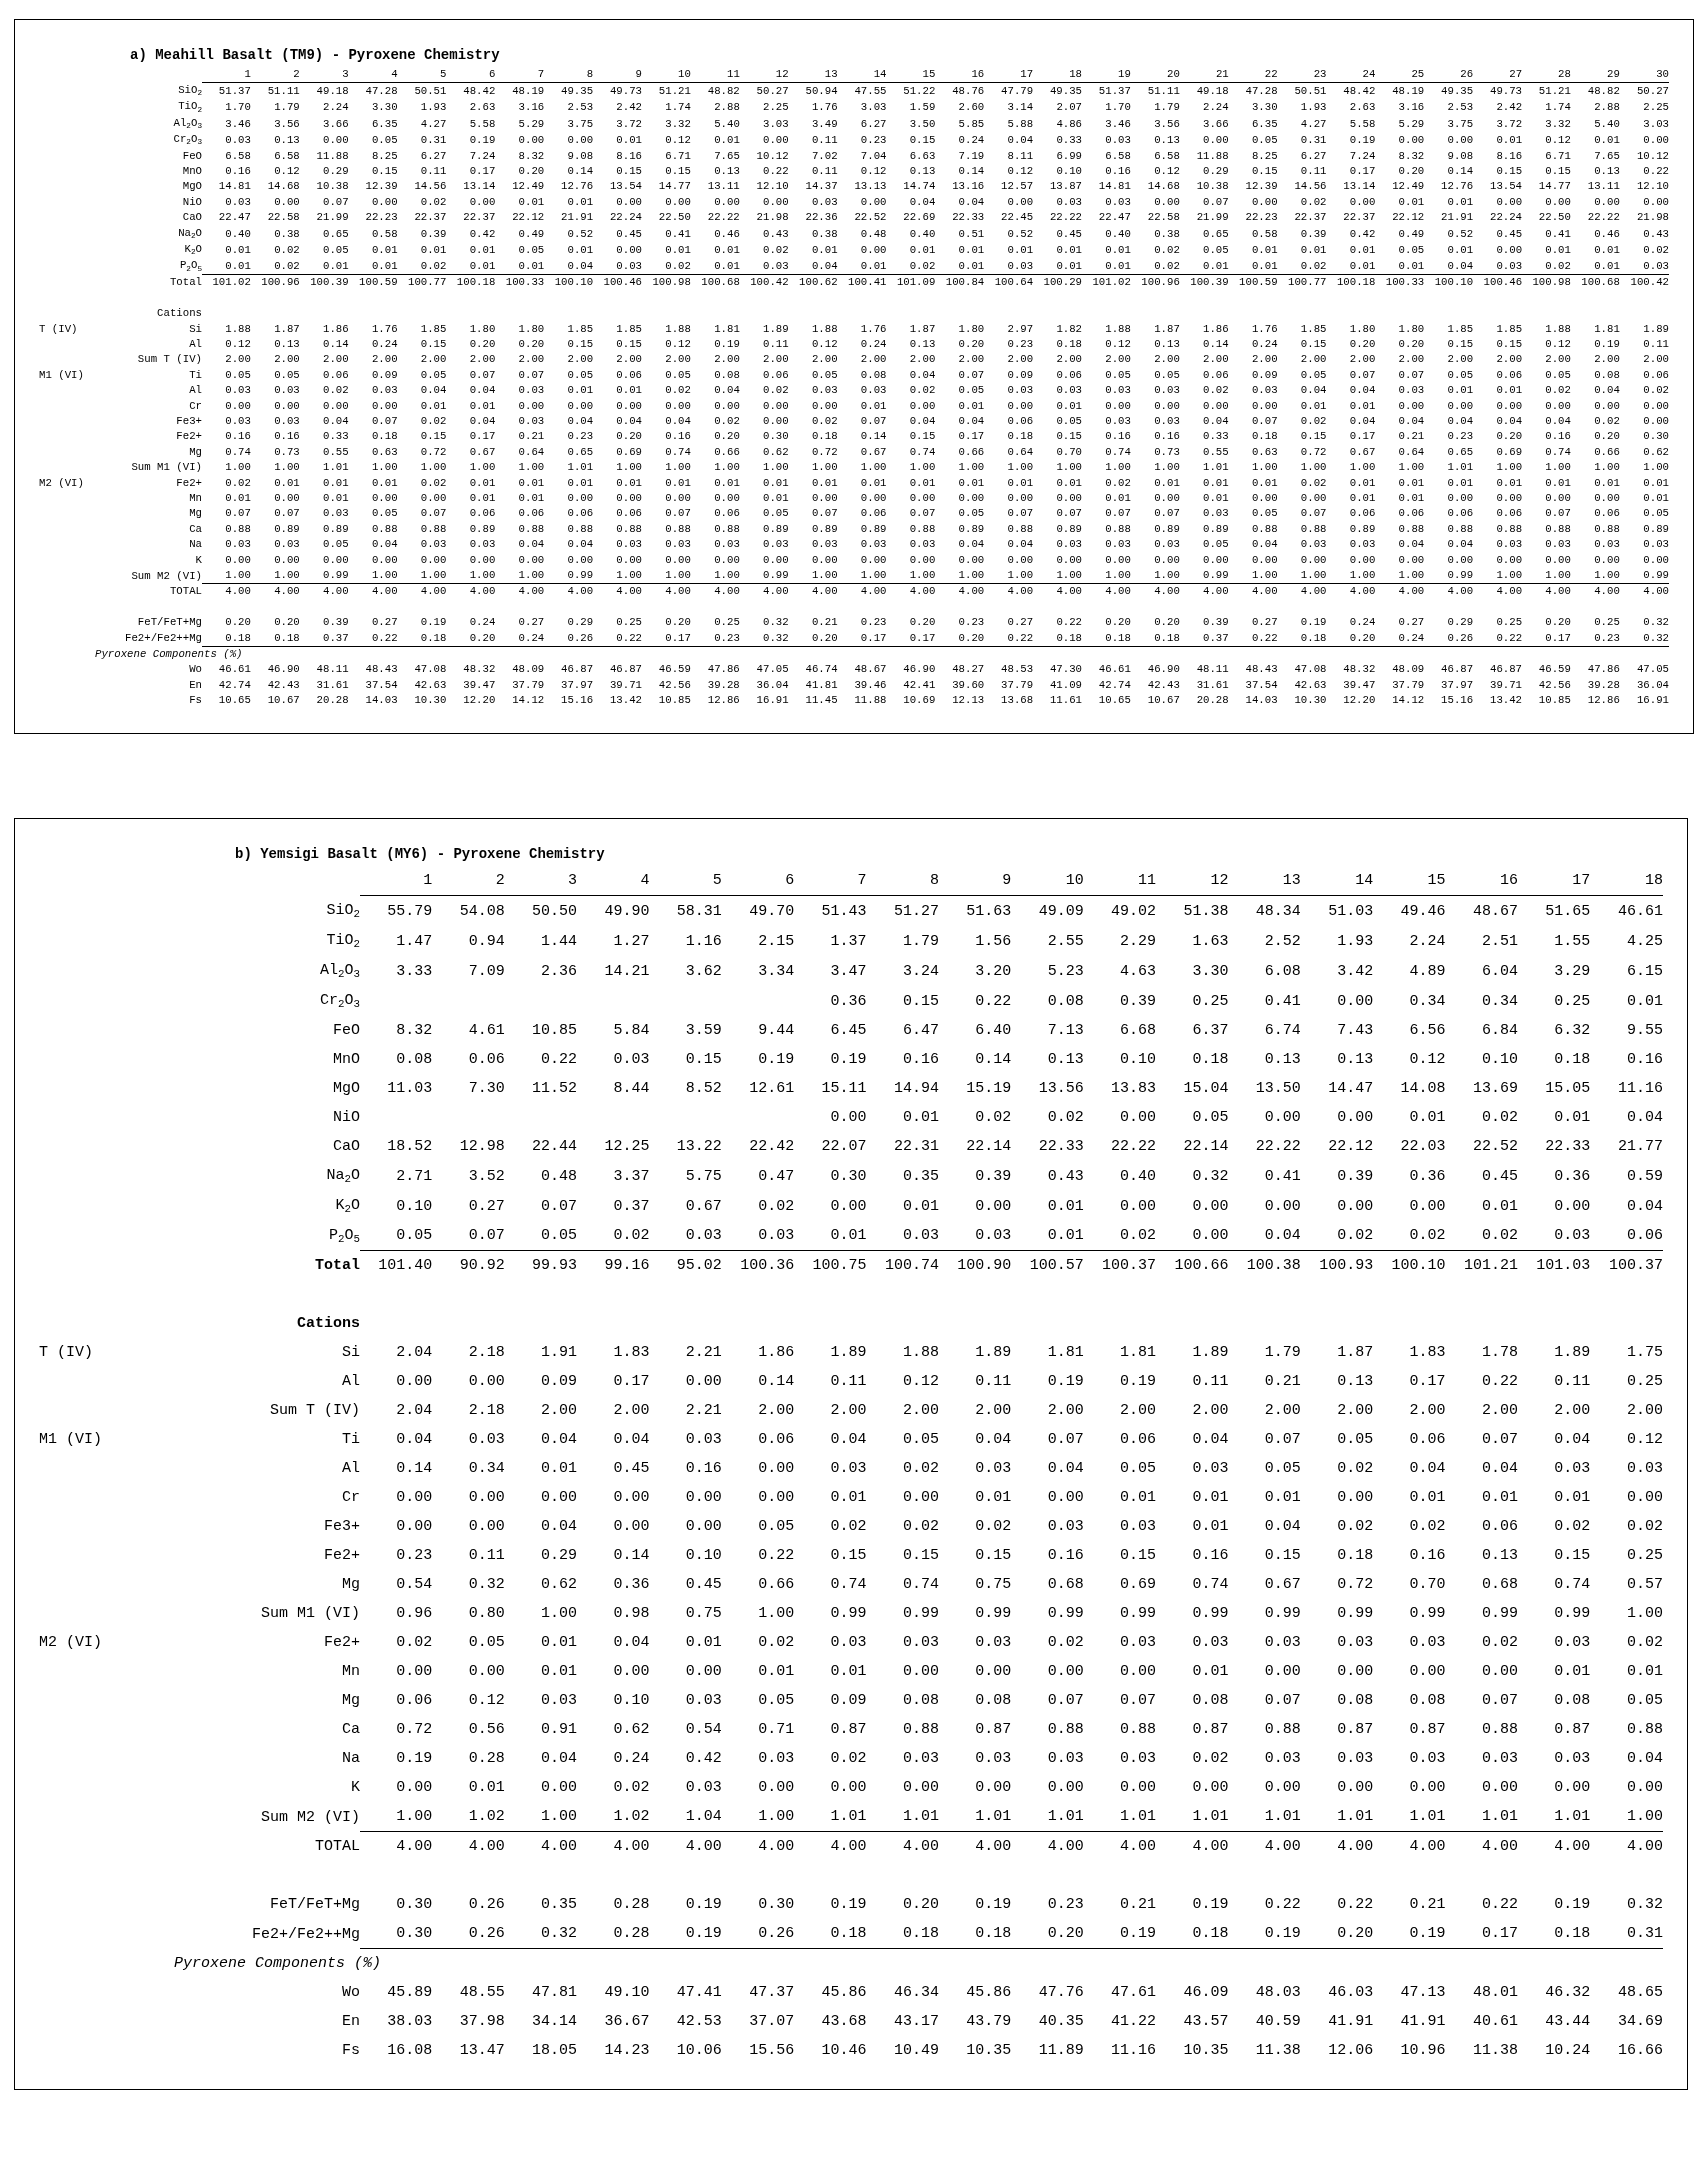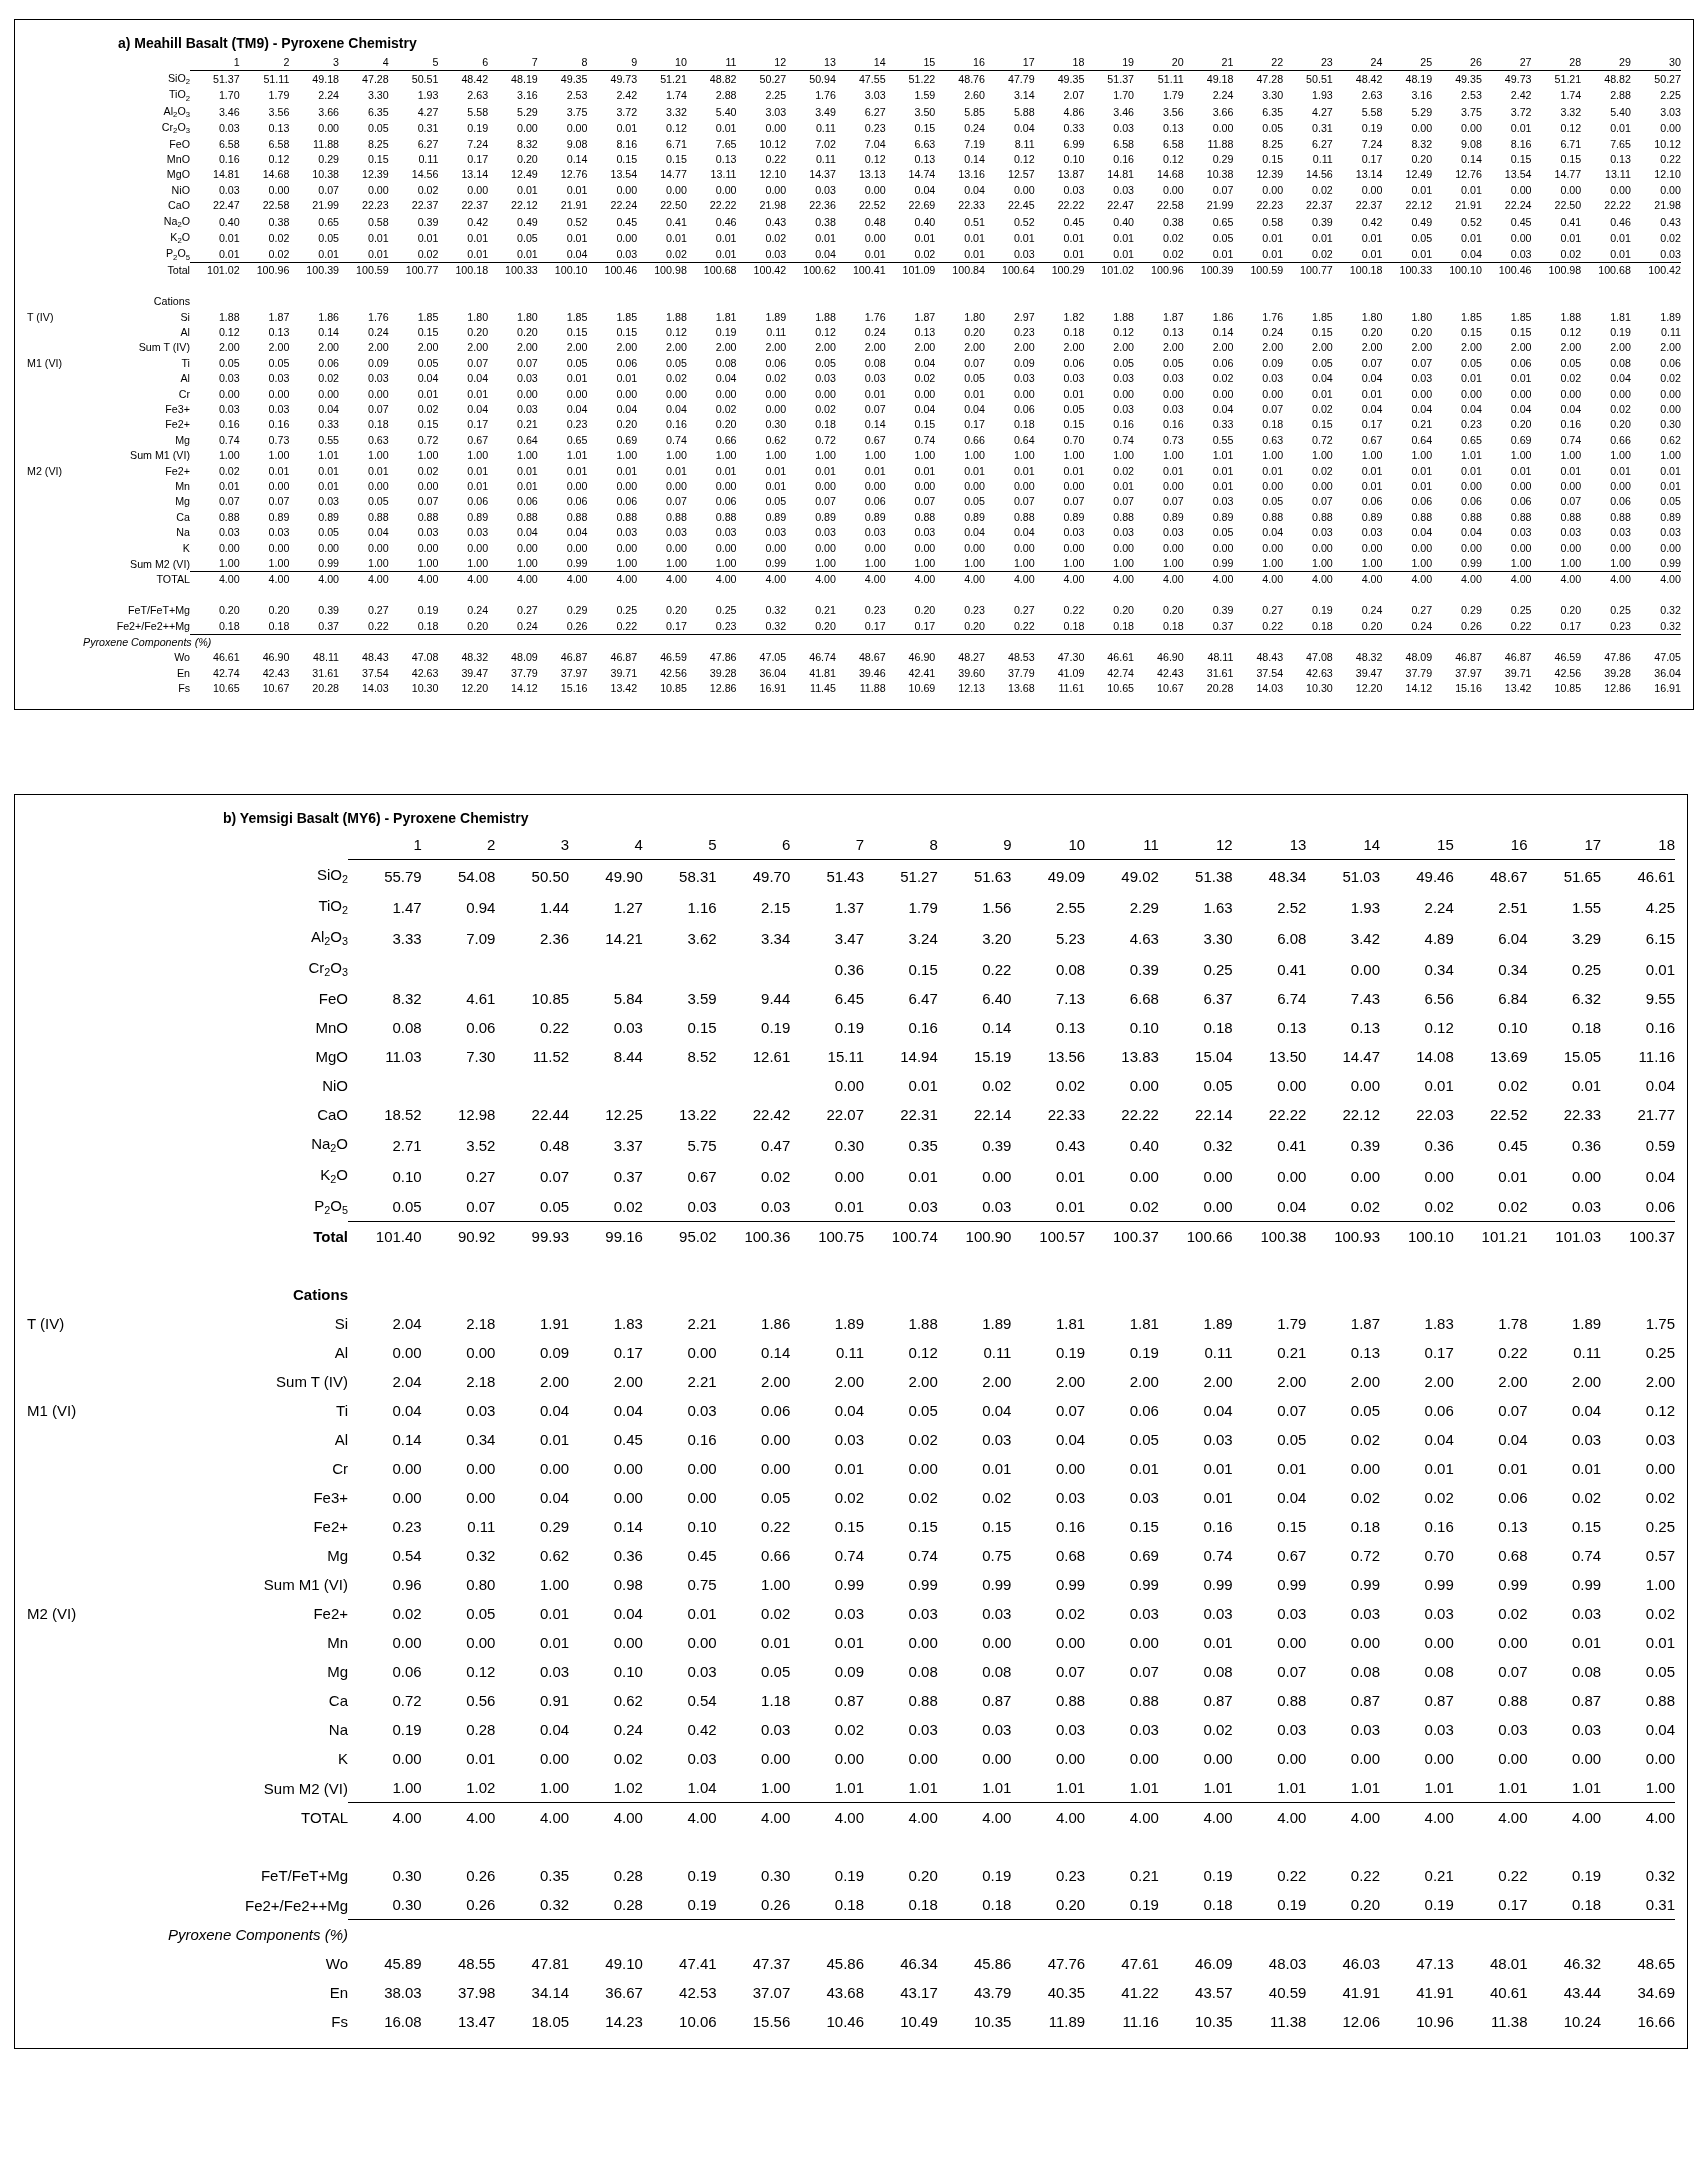--- a/index.html
+++ b/index.html
@@ -16,21 +16,22 @@
     width: 1708px;
     box-sizing: border-box;
     padding: 14px 14px 18.6px 14px;
   }
 
   
   .panel {
     border: 1.9px solid #000;
     box-sizing: border-box;
     background: #fff;
-    padding: 0;
+    padding: 12px;
+    font-family: Liberation Mono, monospace;
   }
   .panel-a { margin: 4.7px 0 0 0; }
   .panel-b { margin: 84px 6px 0 0; }
 
   .panel-inner { padding: 6.5px 12px 12px 12px; }
 
   
   .caption {
     font-weight: bold;
     font-size: 14px;
@@ -2152,21 +2153,21 @@
               <td class="v">0.05</td>
             </tr>
             <tr>
               <td class="grp"></td>
               <td class="rname">Ca</td>
               <td class="v">0.72</td>
               <td class="v">0.56</td>
               <td class="v">0.91</td>
               <td class="v">0.62</td>
               <td class="v">0.54</td>
-              <td class="v">1.18</td>
+              <td class="v">0.71</td>
               <td class="v">0.87</td>
               <td class="v">0.88</td>
               <td class="v">0.87</td>
               <td class="v">0.88</td>
               <td class="v">0.88</td>
               <td class="v">0.87</td>
               <td class="v">0.88</td>
               <td class="v">0.87</td>
               <td class="v">0.87</td>
               <td class="v">0.88</td>

